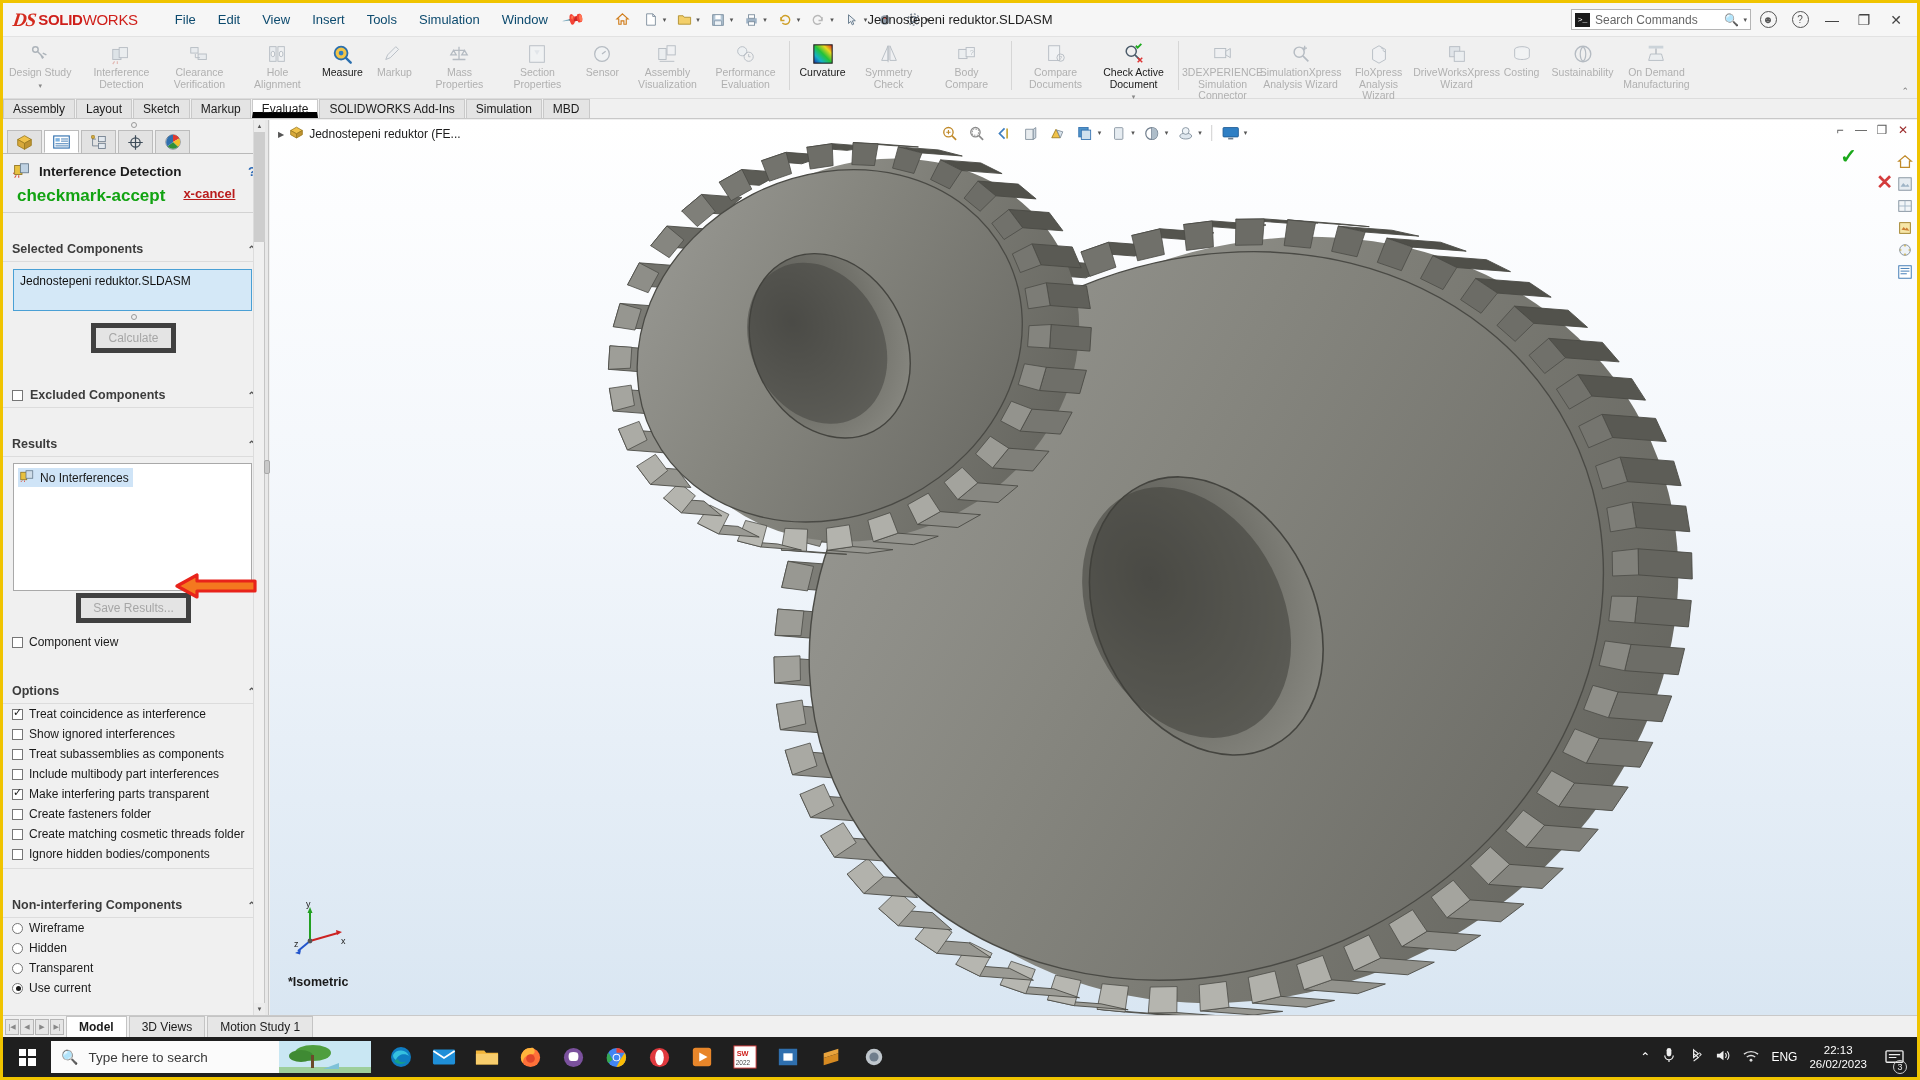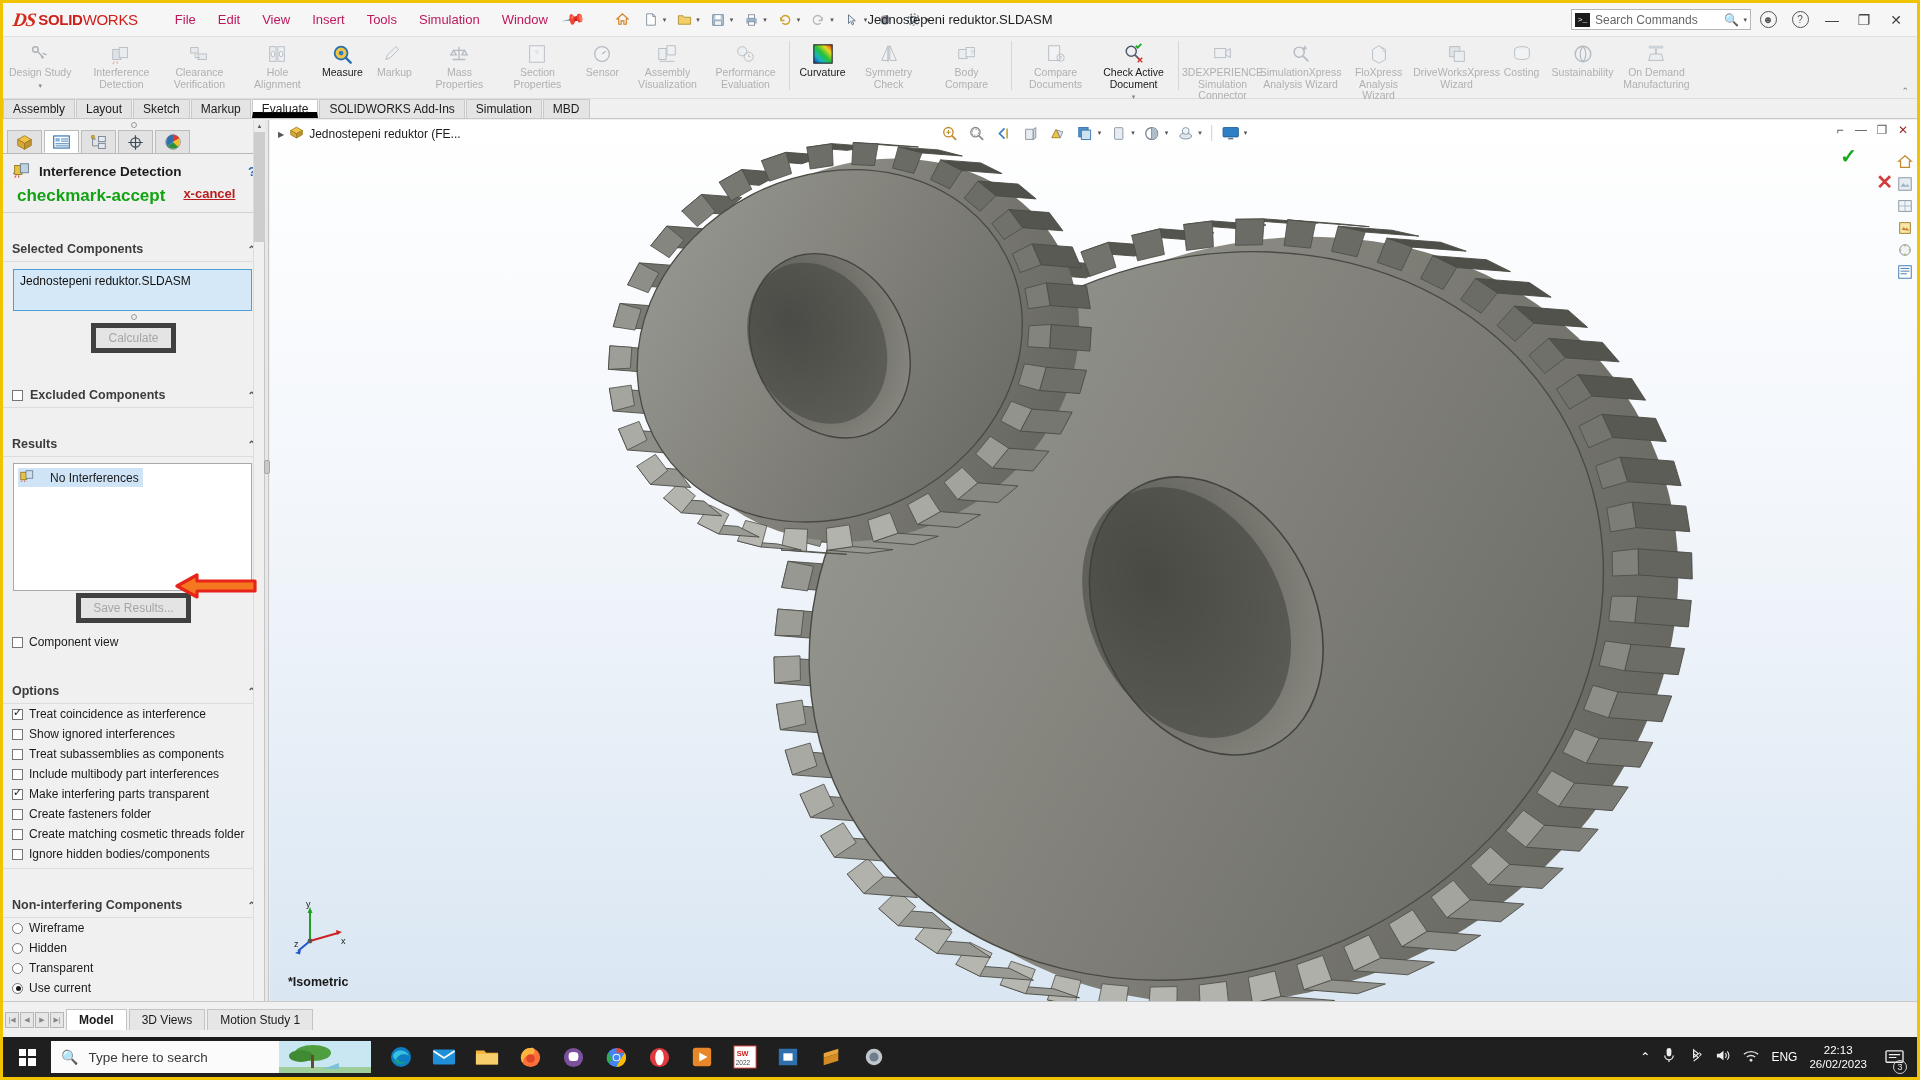--- a/index.html
+++ b/index.html
@@ -26,21 +26,21 @@
   }
   .sw-logo { display:flex; align-items:center; padding:0 10px 0 10px; }
   .sw-logo .ds {
     font-family:"Liberation Serif", serif;
     font-style:italic; font-weight:bold; font-size:19px; color:#d42b1e;
     letter-spacing:-1px; transform:skewX(-8deg);
   }
   .sw-logo .solid { font-weight:bold; font-size:15px; color:#cf1f1a; margin-left:3px; letter-spacing:-0.3px;}
   .sw-logo .works { font-weight:normal; font-size:15px; color:#cf1f1a; letter-spacing:-0.3px;}
   .menubar { display:flex; align-items:center; gap:0px; margin-left:16px;}
-  .menubar .mi { padding:5px 11px; font-size:13px; color:#be185d; cursor:default;}
+  .menubar .mi { padding:5px 11px; font-size:13px; color:#0c4a6e; cursor:default;}
   .pin-icon { margin-left:6px; color:#6d6d6d; font-size:15px; transform:rotate(35deg); display:inline-block;}
 
   .qat { display:flex; align-items:center; margin-left:26px; gap:2px; }
   .qbtn { width:26px; height:24px; display:flex; align-items:center; justify-content:center; color:#6f7d8c; font-size:14px; position:relative;}
   .qcaret { font-size:7px; color:#555; margin-left:-3px; margin-right:3px;}
 
   .doc-title { position:absolute; left:0; right:0; text-align:center; font-size:13px; color:#222; pointer-events:none;}
 
   .title-right { margin-left:auto; display:flex; align-items:center; padding-right:6px; gap:2px; z-index:3;}
   .searchbox {
@@ -140,21 +140,21 @@
   .minihandle .d { width:6px;height:6px;border:1px solid #9a9a9a;border-radius:50%;}
   .btnrow { display:flex; justify-content:center; padding:1px 0 6px;}
   .gbtn {
     min-width:74px; padding:3px 12px; border:5px solid #404040; background:#e4e4e4;
     color:#a6a6a6; font-size:12px; text-align:center;
   }
   .results-list {
     margin:6px 12px 0 10px; height:128px; border:1px solid #a9a9a9; background:#fff;
     padding:4px 4px;
   }
-  .res-item { display:flex; align-items:center; gap:15px; background:#cfe4f7; padding:1px 4px 1px 2px; width:fit-content; font-size:12px;}
+  .res-item { display:flex; align-items:center; gap:5px; background:#cfe4f7; padding:1px 4px 1px 2px; width:fit-content; font-size:12px;}
   .opt-row { display:flex; align-items:center; gap:6px; padding:3px 0 3px 9px; font-size:12px; color:#1a1a1a;}
   .optsec { padding-bottom:4px; border-bottom:1px solid #dcdcdc;text-align:right;}
   .scrollbar {
     position:absolute; right:0px; top:117px; bottom:62px; width:11px; background:#f0f0f0;
     border-left:1px solid #dcdcdc;
   }
   .sb-up,.sb-dn { width:11px;height:12px; background:#ececec; display:flex;align-items:center;justify-content:center;font-size:6px;color:#555;}
   .sb-thumb { position:absolute; top:12px; left:0; width:11px; height:110px; background:#cdcdcd; }
 
   
@@ -189,21 +189,21 @@
   .rtool { position:absolute; right:2px; top:32px; display:flex; flex-direction:column; gap:2px; z-index:5;}
   .rtool .rb { width:20px;height:20px; display:flex;align-items:center;justify-content:center;}
   .confirm-ok { position:absolute; right:60px; top:24px; color:#1aa81a; font-size:20px; font-weight:bold; z-index:6;}
   .confirm-x { position:absolute; right:24px; top:50px; color:#d43c3c; font-size:20px; font-weight:bold; z-index:6;}
 
   .triad { position:absolute; left:22px; bottom:56px; width:60px;height:60px;}
   .isotext { position:absolute; left:18px; bottom:26px; font-size:12.5px; font-weight:bold; color:#1a1a1a;}
 
   
   .bottomtabs {
-    position:absolute; left:0; right:0; bottom:40px; height:36px;
+    position:absolute; left:0; right:0; bottom:40px; height:22px;
     background:#f0f0f0; display:flex; align-items:center; border-top:1px solid #c9c9c9;
   }
   .navbtns { display:flex; padding-left:2px; gap:1px;}
   .navbtns .nb { width:14px;height:16px;border:1px solid #b5b5b5;background:#e6e6e6;display:flex;align-items:center;justify-content:center;font-size:7px;color:#888;}
   .btab {
     font-size:12px; padding:2px 12px; border:1px solid #c4c4c4; border-bottom:none;
     background:#e6e6e6; margin-left:2px; height:21px; line-height:16px;
   }
   .btab.active { background:#fff; font-weight:bold;}
   .statusbar {

